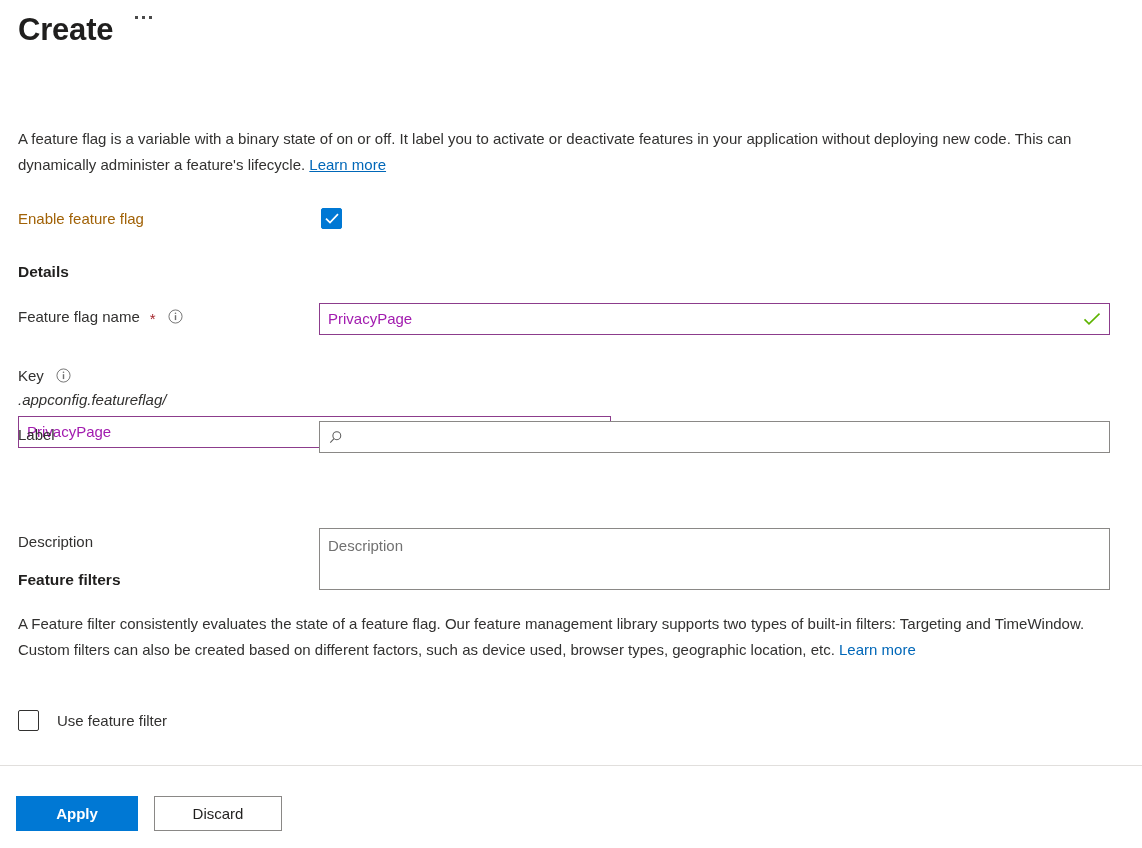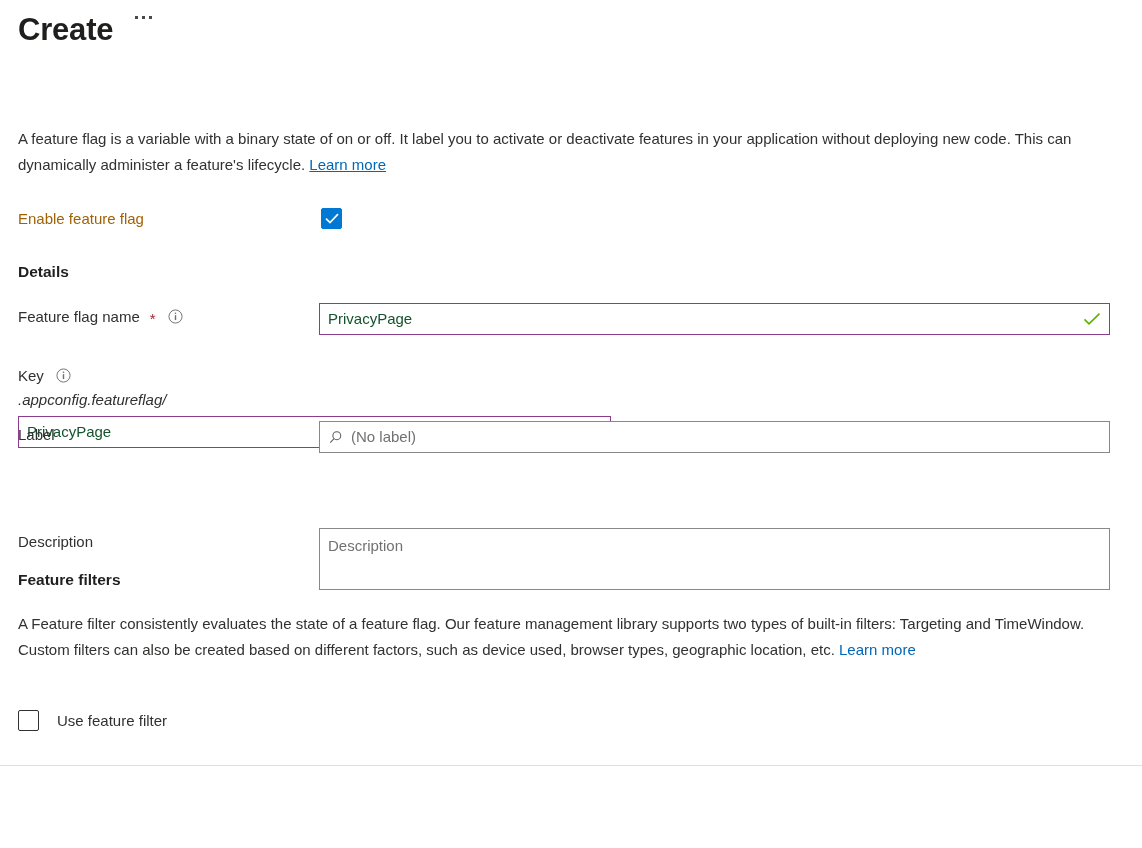--- a/index.html
+++ b/index.html
@@ -169,21 +169,21 @@
     border: 1px solid #8a8886;
     background: #ffffff;
     display: flex;
     align-items: center;
     padding: 0 8px;
     font-size: 15px;
   }
   .txtbox.valid { border: 1px solid #8c3c8c; }
   .txtbox .val {
     flex: 1 1 auto;
-    color: #14532d;
+    color: #a21caf;
     font-size: 15px;
     line-height: 30px;
     white-space: nowrap;
     overflow: hidden;
   }
   .txtbox .ph {
     flex: 1 1 auto;
     color: #717171;
     font-size: 15px;
     line-height: 30px;
@@ -357,32 +357,35 @@
 
   <div class="form-row" id="row-label">
     <div class="row-label">Label</div>
     <div class="txtbox" id="label-input">
       <span class="search-icon">
         <svg width="15" height="15" viewBox="0 0 16 16">
           <circle cx="9.4" cy="6.1" r="4.2" stroke="#5a5a5a" stroke-width="1.1" fill="none"></circle>
           <line x1="6.4" y1="9.2" x2="2.4" y2="13.4" stroke="#5a5a5a" stroke-width="1.1"></line>
         </svg>
       </span>
-      <span class="ph">(No label)</span>
     </div>
   </div>
 
   <div class="form-row" id="row-description">
     <div class="row-label">Description</div>
     <div class="txtarea">Description</div>
   </div>
 
   <div class="section-heading" id="filters-heading">Feature filters</div>
   <div class="filters-intro"><span>A Feature filter consistently evaluates the state of a feature flag. Our feature management library supports two types of built-in filters: Targeting and TimeWindow. Custom filters can also be created based on different factors, such as device used, browser types, geographic location, etc. </span><a class="link-nounder">Learn more</a></div>
 
   <div class="filter-cb-row">
     <div class="cb-unchecked"></div>
     <div class="filter-cb-label">Use feature filter</div>
   </div>
 
   <div class="footer-divider"></div>
+  <div class="footer">
+    <button class="btn-primary">Apply</button>
+    <button class="btn-default">Discard</button>
+  </div>
 
 </div>
 
 </body></html>

